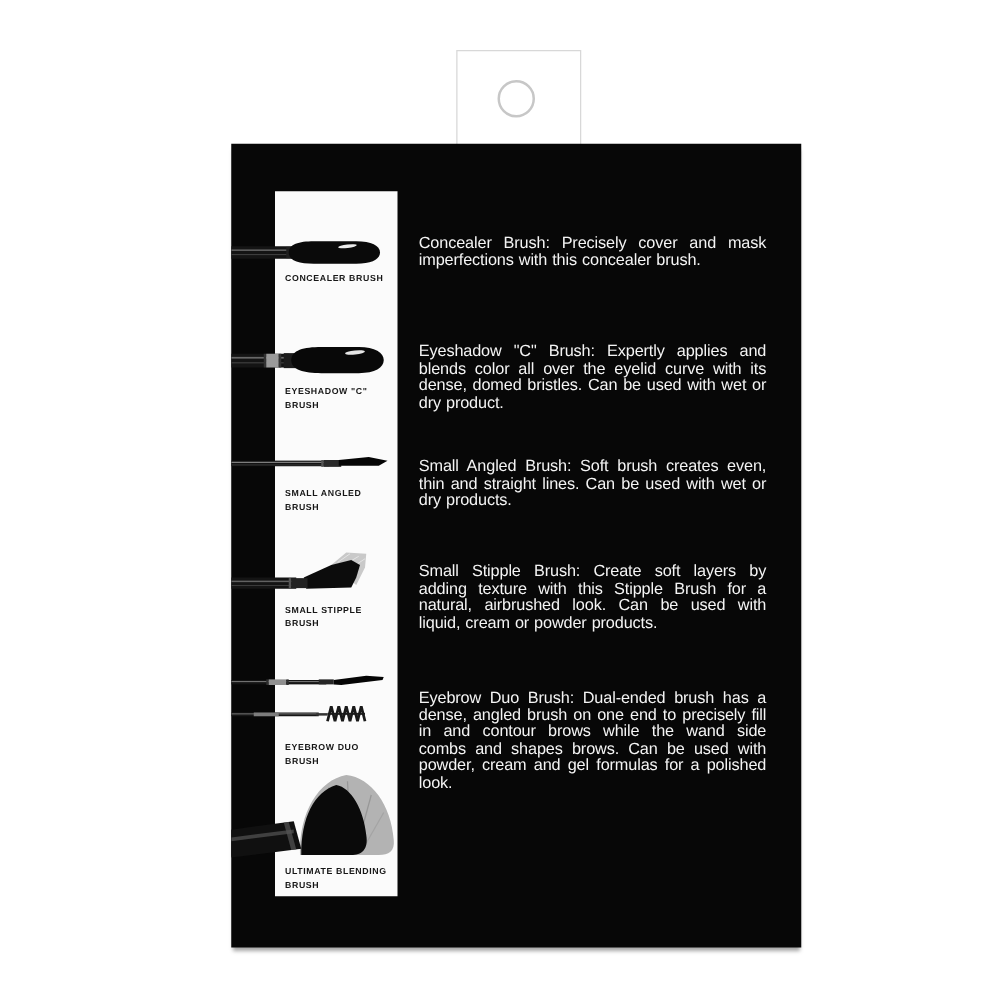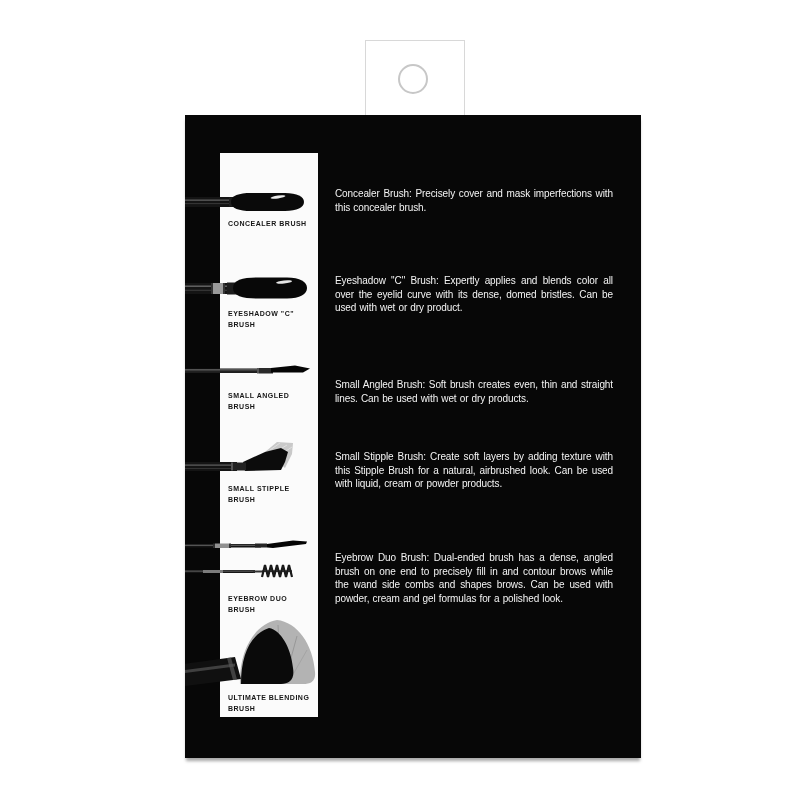--- a/index.html
+++ b/index.html
@@ -25,21 +25,21 @@
   }
   .brush-svg{position:absolute;left:0;}
   .brush-label{
     position:absolute;left:43px;width:92px;
     font-size:7px;font-weight:bold;letter-spacing:0.5px;line-height:11px;
     color:#161616;
   }
   .brush-label div{white-space:nowrap;}
   .desc{
     position:absolute;left:150px;width:278px;
-    font-size:10px;letter-spacing:-0.1px;word-spacing:0.5px;line-height:13.5px;
+    font-size:13px;letter-spacing:-0.1px;word-spacing:0.5px;line-height:13.5px;
     color:#f4f4f4;text-align:justify;
   }
 </style>
 </head>
 <body>
 
 <div class="hang-tab">
   <div class="hang-hole"></div>
 </div>
 
@@ -139,17 +139,17 @@
     <polygon points="0,68 50,61.5 50,64.5 0,71" fill="#4c4c4c" opacity="0.8"></polygon>
     <polygon points="42,56 46,55.5 52,77.5 48,78" fill="#555" opacity="0.7"></polygon>
   </svg>
   <div class="brush-label" style="top:577px">
     <div>ULTIMATE BLENDING</div>
     <div>BRUSH</div>
   </div>
 
   <div class="desc" style="top:72px">Concealer Brush: Precisely cover and mask imperfections with this concealer brush.</div>
   <div class="desc" style="top:159px">Eyeshadow "C" Brush: Expertly applies and blends color all over the eyelid curve with its dense, domed bristles. Can be used with wet or dry product.</div>
-  <div class="desc" style="top:263px">Small Angled Brush: Soft brush creates even, thin and straight lines. Can be used with wet or dry products.</div>
+  <div class="desc" style="top:251px">Small Angled Brush: Soft brush creates even, thin and straight lines. Can be used with wet or dry products.</div>
   <div class="desc" style="top:335px">Small Stipple Brush: Create soft layers by adding texture with this Stipple Brush for a natural, airbrushed look. Can be used with liquid, cream or powder products.</div>
   <div class="desc" style="top:436px">Eyebrow Duo Brush: Dual-ended brush has a dense, angled brush on one end to precisely fill in and contour brows while the wand side combs and shapes brows. Can be used with powder, cream and gel formulas for a polished look.</div>
 
 </div>
 
 </body></html>

